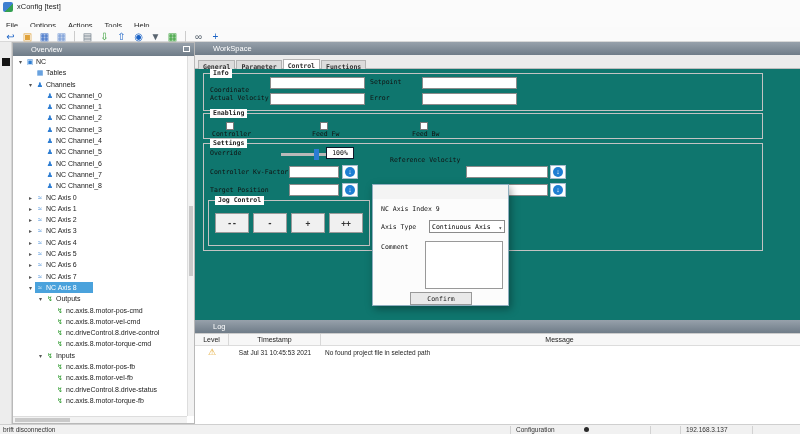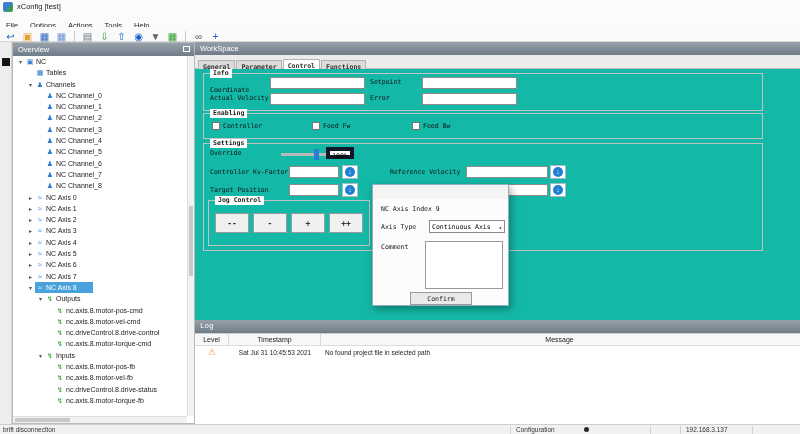--- a/index.html
+++ b/index.html
@@ -20,21 +20,21 @@
              line-height:13px; text-align:center; vertical-align:middle; }
   .tb-sep { display:inline-block; width:1px; height:11px; background:#ccc; margin:0 4px; vertical-align:middle; }
 
   
   .side-strip { position:absolute; left:0; top:42px; width:12px; height:382px; background:#ededed;
                 border-right:1px solid #d5d5d5; }
   .blk { position:absolute; left:2px; top:16px; width:8px; height:8px; background:#151515; }
 
   
   .panel-hdr { position:absolute; height:13px; background:linear-gradient(#97a1ab,#6f7c88);
-               color:#fff; font-size:7.5px; line-height:13px; padding-left:5px; }
+               color:#fff; font-size:7.5px; line-height:13px; padding-left:18px; }
   .float-btn { position:absolute; right:4px; top:3px; width:7px; height:6px; border:1px solid #fff; }
 
   
   .overview { position:absolute; left:12px; top:42px; width:183px; height:382px; background:#fff;
               border:1px solid #b9b9b9; }
   .ov-hdr { left:0; top:0; width:100%; }
   .tree { position:absolute; left:0; top:13px; right:7px; bottom:7px; overflow:hidden; background:#fff; }
   .tree-row { height:11.3px; line-height:11.3px; font-size:7px; white-space:nowrap; color:#1a1a1a; }
   .exp { display:inline-block; width:9px; font-size:6px; color:#555; text-align:center; }
   .rowc { display:inline-block; height:11px; line-height:11px; }
@@ -47,21 +47,21 @@
   .hthumb { position:absolute; top:1px; bottom:1px; left:2px; width:55px; background:#c9c9c9; }
 
   
   .ws-hdr { left:195px; top:42px; width:605px; }
   .tabbar { position:absolute; left:195px; top:55px; width:605px; height:14px; background:#ececec;
             border-bottom:1px solid #bdbdbd; padding-left:3px; white-space:nowrap; }
   .tab { display:inline-block; height:13px; line-height:13px; padding:0 4px; margin-right:1px;
          font-family:"DejaVu Sans Mono", monospace; font-size:6.5px; font-weight:bold; color:#333;
          background:#dcdcdc; border:1px solid #b3b3b3; border-bottom:none; vertical-align:bottom; }
   .tab.active { background:#fff; height:14px; }
-  .ws-content { position:absolute; left:195px; top:69px; width:605px; height:251px; background:#14b8a6; }
+  .ws-content { position:absolute; left:195px; top:69px; width:605px; height:251px; background:#0f766e; }
 
   .grp { position:absolute; border:1px solid #c3c3c3; }
   .grp-t { position:absolute; top:-5px; left:6px; background:#fff; padding:0 3px;
            font-family:"DejaVu Sans Mono", monospace; font-size:6.5px; font-weight:bold;
            color:#222; line-height:9px; }
   .info { left:8px; top:4px; width:560px; height:38px; }
   .enabling { left:8px; top:44px; width:560px; height:26px; }
   .settings { left:8px; top:74px; width:560px; height:108px; }
   .jog { left:4px; top:56px; width:162px; height:46px; }
 
@@ -69,31 +69,31 @@
             color:#111; white-space:nowrap; }
   .tin { position:absolute; height:12px; border:1px solid #8b8b8b; background:#fff;
          font-family:"DejaVu Sans Mono", monospace; font-size:7px; padding:0 2px; }
 
   .i-lb1{left:6px;top:12px} .i-in1{left:66px;top:3px;width:95px}
   .i-lb2{left:166px;top:4px} .i-in2{left:218px;top:3px;width:95px}
   .i-lb3{left:6px;top:20px} .i-in3{left:66px;top:19px;width:95px}
   .i-lb4{left:166px;top:20px} .i-in4{left:218px;top:19px;width:95px}
 
   .cb { position:absolute; top:8px; display:inline-flex; align-items:center;
-        font-family:"DejaVu Sans Mono", monospace; font-size:6.5px; color:#111; }
+        font-family:"DejaVu Sans Mono", monospace; font-size:6.5px; color:#111;flex-direction:column; }
   .cbbox { width:8px; height:8px; border:1px solid #777; background:#fff; display:inline-block; margin-right:3px; }
 
   .s-ovlb{left:6px;top:5px}
   .ov-slider { position:absolute; left:77px; top:9px; width:46px; height:3px; background:#b9b9b9; }
   .ov-thumb { position:absolute; left:33px; top:-4px; width:5px; height:11px; background:#2b7cd3; }
-  .ov-val { position:absolute; left:122px; top:3px; width:28px; height:12px; border:4px solid #0f172a;
+  .ov-val { position:absolute; left:122px; top:3px; width:28px; height:12px; border:1px solid #0f172a;
             background:#fff; font-family:"DejaVu Sans Mono", monospace; font-size:6.5px;
             line-height:11px; text-align:center; }
   .s-lb1{left:6px;top:24px}  .s-in1{left:85px;top:22px;width:50px}  .s-dl1{left:138px;top:21px}
-  .s-lb2{left:186px;top:24px} .s-in2{left:262px;top:22px;width:82px} .s-dl2{left:346px;top:21px}
+  .s-lb2{left:186px;top:12px} .s-in2{left:262px;top:22px;width:82px} .s-dl2{left:346px;top:21px}
   .s-lb3{left:6px;top:42px}  .s-in3{left:85px;top:40px;width:50px}  .s-dl3{left:138px;top:39px}
   .s-lb4{left:186px;top:42px} .s-in4{left:262px;top:40px;width:82px} .s-dl4{left:346px;top:39px}
 
   .dl { position:absolute; width:16px; height:14px; border:1px solid #a6bccd; background:#fdfefe;
         display:flex; align-items:center; justify-content:center; padding:0; }
   .dlc { width:10px; height:10px; border-radius:50%; background:#1e7ed2; color:#fff; font-size:7px;
          line-height:10px; text-align:center; display:inline-block; }
 
   .jogbtns { position:absolute; left:0; top:0; right:0; bottom:0; }
   .jogbtn { position:absolute; top:12px; width:34px; height:20px; border:1px solid #9a9a9a;
@@ -111,21 +111,21 @@
   .dlg-select { position:absolute; left:56px; top:21px; width:76px; height:13px; border:1px solid #8b8b8b;
                 background:#fff; font-family:"DejaVu Sans Mono", monospace; font-size:6.5px;
                 line-height:12px; padding-left:2px; }
   .sel-arrow { position:absolute; right:2px; top:1px; font-size:6px; color:#444; }
   .dlg-ta { position:absolute; left:52px; top:42px; width:78px; height:48px; border:1px solid #999;
             background:#fff; resize:none; outline:none; }
   .dlg-confirm { position:absolute; left:37px; top:93px; width:62px; height:13px; border:1px solid #999;
                  background:#e9e9e9; font-family:"DejaVu Sans Mono", monospace; font-size:6.5px; color:#222; }
 
   
-  .log-hdr { left:195px; top:320px; width:605px;font-family:Liberation Mono, monospace; }
+  .log-hdr { left:195px; top:320px; width:605px; }
   .log-body { position:absolute; left:195px; top:333px; width:605px; height:91px; background:#fff;
               border-top:1px solid #ccc; }
   .log-head-row { height:12px; background:#f7f7f7; border-bottom:1px solid #dcdcdc; white-space:nowrap; }
   .log-hcell { display:inline-block; height:12px; line-height:12px; font-size:7px; color:#222;
                text-align:center; border-right:1px solid #d8d8d8; overflow:hidden; vertical-align:top; }
   .c0 { width:34px; } .c1 { width:92px; } .c2 { width:477px; border-right:none; }
   .log-row { height:13px; line-height:13px; white-space:nowrap; }
   .log-cell { display:inline-block; height:13px; font-size:6.5px; color:#222; overflow:hidden;
               vertical-align:top; text-align:center; }
   .log-row .c2 { text-align:left; padding-left:4px; }

